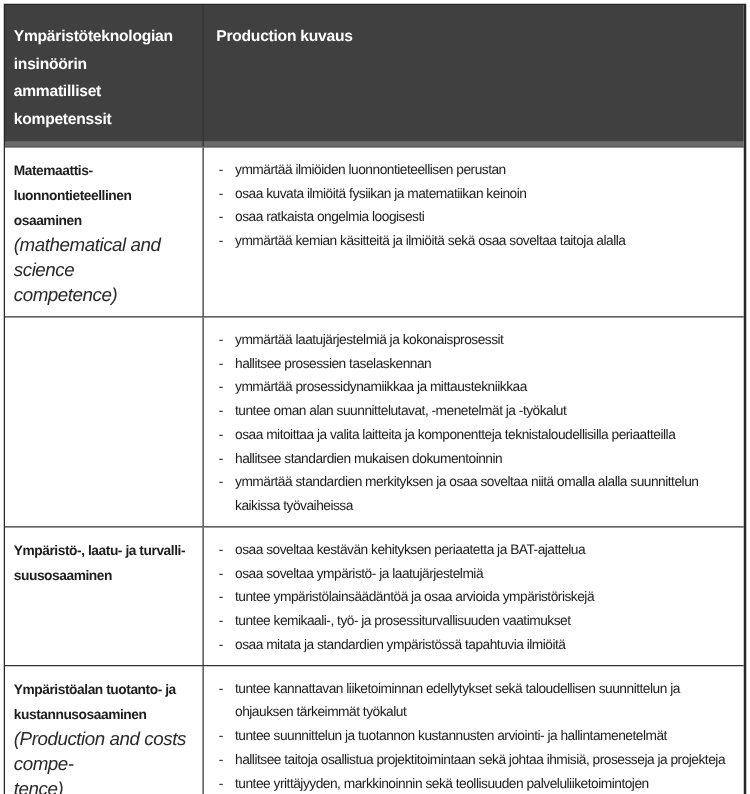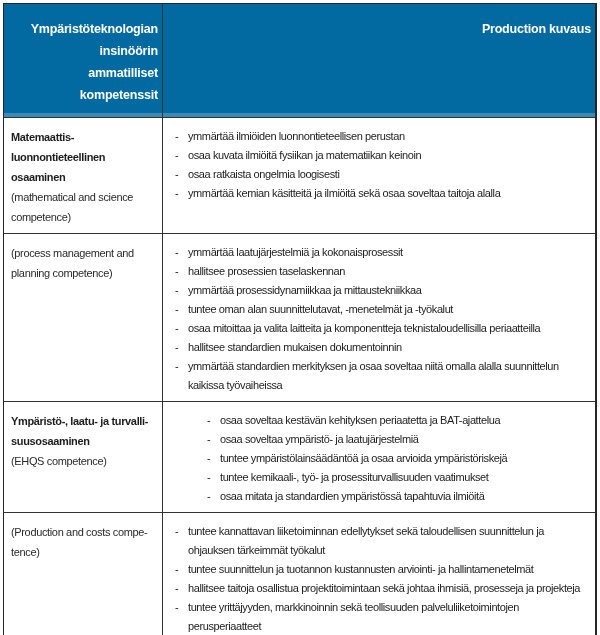--- a/index.html
+++ b/index.html
@@ -26,49 +26,49 @@
     width: 159px;
     border-right: 1px solid #333333;
     padding: 9px 4px 6px 7px;
   }
   .cell-right {
     flex: 1 1 auto;
     padding: 9px 4px 6px 10px;
   }
   
   .row-header {
-    background: #0369a1;
+    background: #404040;
     color: #ffffff;
     min-height: 113px;
     box-shadow: inset 0 -4px 0 rgba(255,255,255,0.22);
-    text-align: right;
   }
   .row-header .cell-left,
   .row-header .cell-right { padding-top: 14px; }
   .hdr-title {
     font-weight: bold;
     font-size: 12.5px;
     line-height: 22px;
     white-space: pre-line;
     letter-spacing: -0.2px;
   }
   
   .r1 { min-height: 111px; }
   .r2 { min-height: 157px; }
-  .r3 { min-height: 103px; gap: 32px; }
+  .r3 { min-height: 103px; }
   .r4 { min-height: 133px; }
   .row-title {
     font-weight: bold;
     font-size: 11px;
     line-height: 20px;
     white-space: pre-line;
     letter-spacing: -0.35px;
   }
   .row-subtitle {
-    font-size: 11px;
+    font-style: italic;
+    font-size: 15px;
     line-height: 20px;
     white-space: pre-line;
     letter-spacing: -0.35px;
     color: #2a2a2a;
   }
   .bullets { display: block; }
   .bullet {
     display: flex;
     font-size: 11px;
     line-height: 19px;
@@ -122,22 +122,20 @@
           <div class="bullet">
           <span class="dash">-</span>
           <span class="btext">ymmärtää kemian käsitteitä ja ilmiöitä sekä osaa soveltaa taitoja alalla</span>
         </div>
         </div>
     </div>
   </div>
 
   <div class="row r2">
     <div class="cell-left">
-      <div class="row-subtitle">(process management and
-planning competence)</div>
     </div>
     <div class="cell-right">
       <div class="bullets">
           <div class="bullet">
           <span class="dash">-</span>
           <span class="btext">ymmärtää laatujärjestelmiä ja kokonaisprosessit</span>
         </div>
           <div class="bullet">
           <span class="dash">-</span>
           <span class="btext">hallitsee prosessien taselaskennan</span>
@@ -163,21 +161,20 @@
           <span class="btext">ymmärtää standardien merkityksen ja osaa soveltaa niitä omalla alalla suunnittelun kaikissa työvaiheissa</span>
         </div>
         </div>
     </div>
   </div>
 
   <div class="row r3">
     <div class="cell-left">
       <div class="row-title">Ympäristö-, laatu- ja turvalli-
 suusosaaminen</div>
-      <div class="row-subtitle">(EHQS competence)</div>
     </div>
     <div class="cell-right">
       <div class="bullets">
           <div class="bullet">
           <span class="dash">-</span>
           <span class="btext">osaa soveltaa kestävän kehityksen periaatetta ja BAT-ajattelua</span>
         </div>
           <div class="bullet">
           <span class="dash">-</span>
           <span class="btext">osaa soveltaa ympäristö- ja laatujärjestelmiä</span>
@@ -193,20 +190,22 @@
           <div class="bullet">
           <span class="dash">-</span>
           <span class="btext">osaa mitata ja standardien ympäristössä tapahtuvia ilmiöitä</span>
         </div>
         </div>
     </div>
   </div>
 
   <div class="row r4">
     <div class="cell-left">
+      <div class="row-title">Ympäristöalan tuotanto- ja
+kustannusosaaminen</div>
       <div class="row-subtitle">(Production and costs compe-
 tence)</div>
     </div>
     <div class="cell-right">
       <div class="bullets">
           <div class="bullet">
           <span class="dash">-</span>
           <span class="btext">tuntee kannattavan liiketoiminnan edellytykset sekä taloudellisen suunnittelun ja ohjauksen tärkeimmät työkalut</span>
         </div>
           <div class="bullet">

